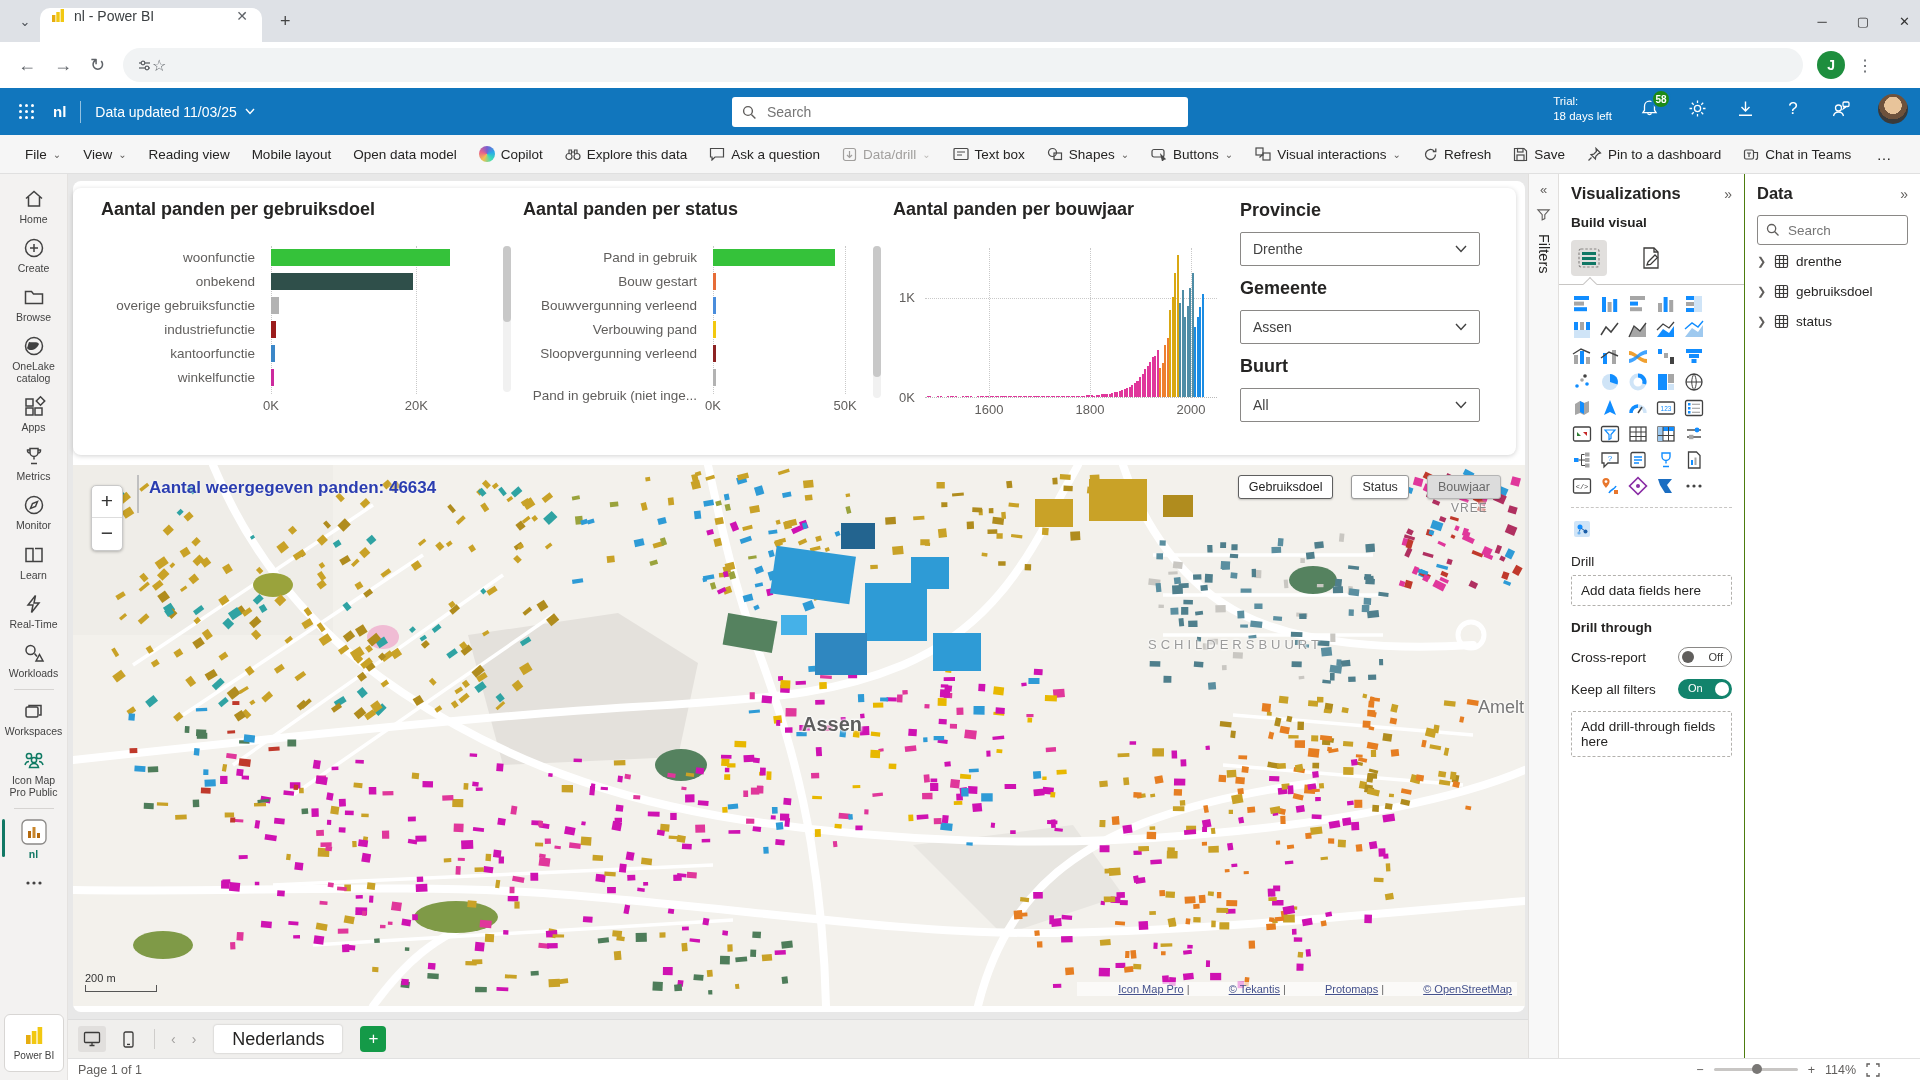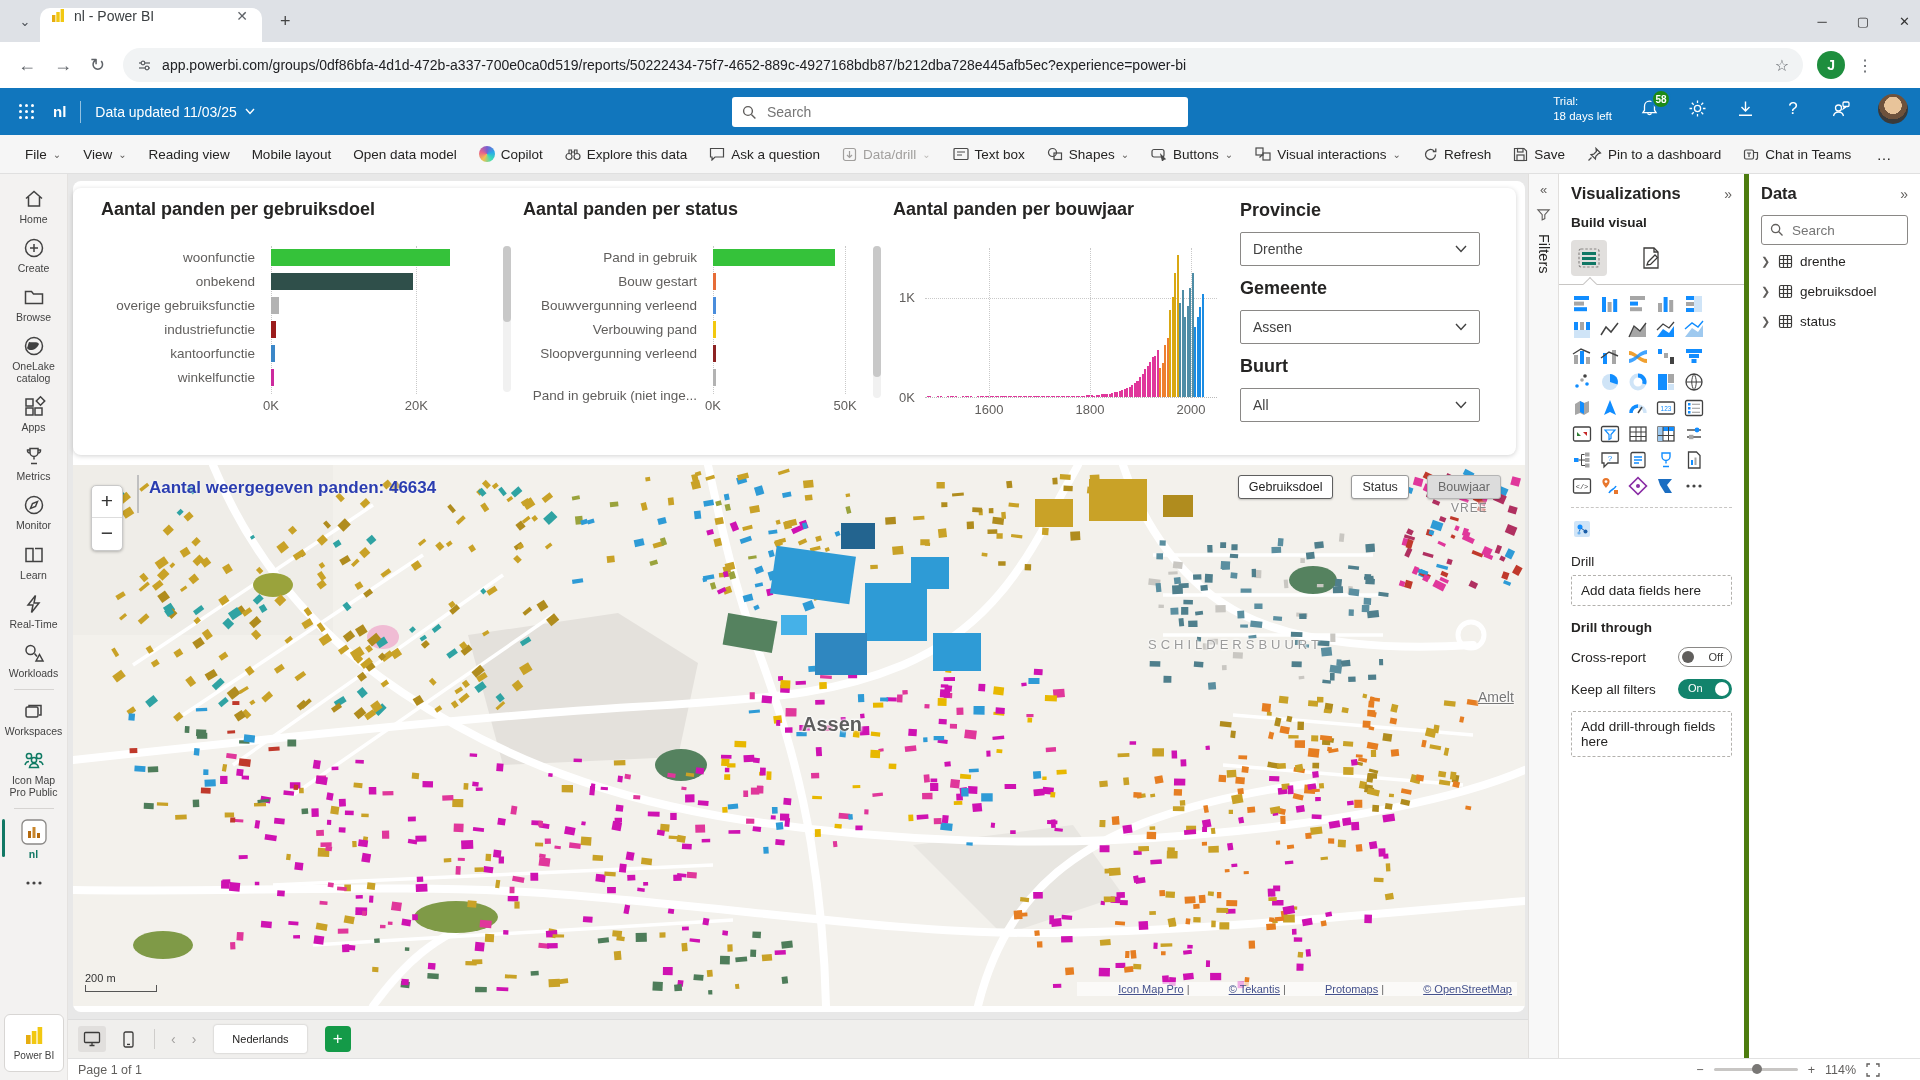--- a/index.html
+++ b/index.html
@@ -124,33 +124,33 @@
   .toggle-row{display:flex;align-items:center;margin-top:12px;}
   .toggle-row .tlabel{flex:1;font-size:13.5px;}
   .pill{width:54px;height:20px;border-radius:10px;position:relative;font-size:11px;}
   .pill.off{border:1px solid #8a8886;background:#fff;color:#3b3a39;}
   .pill.off .dot{position:absolute;left:3px;top:3px;width:12px;height:12px;border-radius:50%;background:#605e5c;}
   .pill.off .ptxt{position:absolute;right:8px;top:3px;}
   .pill.on{background:#12836c;color:#fff;}
   .pill.on .dot{position:absolute;right:3px;top:3px;width:14px;height:14px;border-radius:50%;background:#fff;}
   .pill.on .ptxt{position:absolute;left:10px;top:3px;}
 
-  #datapanel{position:absolute;left:1744px;top:174px;width:176px;height:884px;background:#fff;border-left:5px solid #4d7c0f;padding:10px 12px;}
+  #datapanel{position:absolute;left:1744px;top:174px;width:176px;height:884px;background:#fff;border-left:1px solid #4d7c0f;padding:10px 12px;}
   .dp-search{margin-top:12px;height:30px;border:1px solid #8a8886;border-radius:3px;display:flex;align-items:center;padding:0 8px;}
   .dp-search input{border:none;outline:none;flex:1;font-size:13.5px;margin-left:6px;font-family:inherit;color:#252423;width:90px;background:transparent;}
   .tree-row{display:flex;align-items:center;gap:7px;height:28px;font-size:13.5px;color:#252423;margin-top:2px;}
   .tree-chev{color:#605e5c;font-size:11px;width:10px;}
 
   
   #sheetbar{position:absolute;left:68px;top:1019px;width:1460px;height:39px;background:#f0efed;border-top:1px solid #ddd;display:flex;align-items:center;padding:0 10px;gap:8px;}
   .sb-ic{width:28px;height:26px;display:flex;align-items:center;justify-content:center;border-radius:3px;}
   .sb-ic.sel{background:#e1dfdd;}
   .sb-div{width:1px;height:20px;background:#cfcdcb;margin:0 4px;}
   .sb-arrow{color:#a19f9d;font-size:14px;padding:0 4px;}
-  .sheet-tab{height:28px;background:#fff;border-radius:3px;padding:0 18px;font-size:11px;color:#252423;line-height:28px;box-shadow:0 0 2px rgba(0,0,0,.25);margin-left:6px;}
+  .sheet-tab{height:28px;background:#fff;border-radius:3px;padding:0 18px;font-size:18px;color:#252423;line-height:28px;box-shadow:0 0 2px rgba(0,0,0,.25);margin-left:6px;}
   .sheet-add{width:26px;height:26px;background:#149a48;border-radius:4px;color:#fff;font-size:17px;line-height:25px;text-align:center;margin-left:10px;}
   #statusbar{position:absolute;left:68px;top:1058px;width:1852px;height:22px;background:#fff;border-top:1px solid #e1e1e1;display:flex;align-items:center;font-size:12.5px;color:#605e5c;padding:0 10px;}
   .zoomctl{margin-left:auto;display:flex;align-items:center;gap:10px;margin-right:30px;}
   .ztrack{position:relative;width:84px;height:3px;background:#c8c6c4;border-radius:2px;}
   .zthumb{position:absolute;left:38px;top:-4px;width:10px;height:10px;border-radius:50%;background:#797775;}
   svg{display:block;}
 </style>
 </head>
 <body>
 
@@ -183,21 +183,20 @@
     <span class="nav-ic">↻</span>
     <div class="url-pill">
       <span>
         <svg width="15" height="15" viewBox="0 0 15 15" stroke="#5f6368" stroke-width="1.3" fill="none">
             <line x1="2" y1="5" x2="13" y2="5"></line>
             <circle cx="6" cy="5" r="1.8" fill="#fff"></circle>
             <line x1="2" y1="10" x2="13" y2="10"></line>
             <circle cx="10" cy="10" r="1.8" fill="#fff"></circle>
           </svg>
       </span>
-      <span class="url-text">app.powerbi.com/groups/0df86bfa-4d1d-472b-a337-700e0ca0d519/reports/50222434-75f7-4652-889c-4927168bdb87/b212dba728e445afb5ec?experience=power-bi</span>
       <span class="star-ic">☆</span>
     </div>
     <div class="profile-badge">J</div>
     <div class="kebab">⋮</div>
   </div>
 
   <div id="pbiheader">
     <span class="waffle">
       <svg width="17" height="17" viewBox="0 0 17 17" fill="#fff">
           <circle cx="2.5" cy="2.5" r="1.5"></circle>
@@ -1850,21 +1849,21 @@
           <div class="zbtn">−</div>
         </div>
         <div id="map-btns">
             <div class="map-btn b0">Gebruiksdoel</div>
             <div class="map-btn b1">Status</div>
             <div class="map-btn b2">Bouwjaar</div>
           </div>
         <div id="map-labels">
             <div class="map-label" style="left: 729px; top: 248px; font-size: 20px; letter-spacing: 0px; color: rgb(94, 94, 94); font-weight: bold;">Assen</div>
             <div class="map-label" style="left: 1075px; top: 172px; font-size: 13px; letter-spacing: 4px; color: rgb(155, 155, 155); font-weight: normal;">SCHILDERSBUURT</div>
-            <div class="map-label" style="left: 1405px; top: 224px; font-size: 14px; letter-spacing: 0px; color: rgb(119, 119, 119); font-weight: normal; text-decoration: underline;">Amelt</div>
+            <div class="map-label" style="left: 1405px; top: 232px; font-size: 18px; letter-spacing: 0px; color: rgb(119, 119, 119); font-weight: normal;">Amelt</div>
             <div class="map-label" style="left: 1378px; top: 36px; font-size: 12px; letter-spacing: 1px; color: rgb(138, 138, 138); font-weight: normal;">VREE</div>
           </div>
         <div id="map-scale">
           <div>200 m</div>
           <div class="bracket"></div>
         </div>
         <div id="map-attrib"><span class="lnk">Icon Map Pro</span><span class="sep"> | </span><span class="lnk">© Tekantis</span><span class="sep"> | </span><span class="lnk">Protomaps</span><span class="sep"> | </span><span class="lnk">© OpenStreetMap</span></div>
       </div>
     </div>
   </div>

